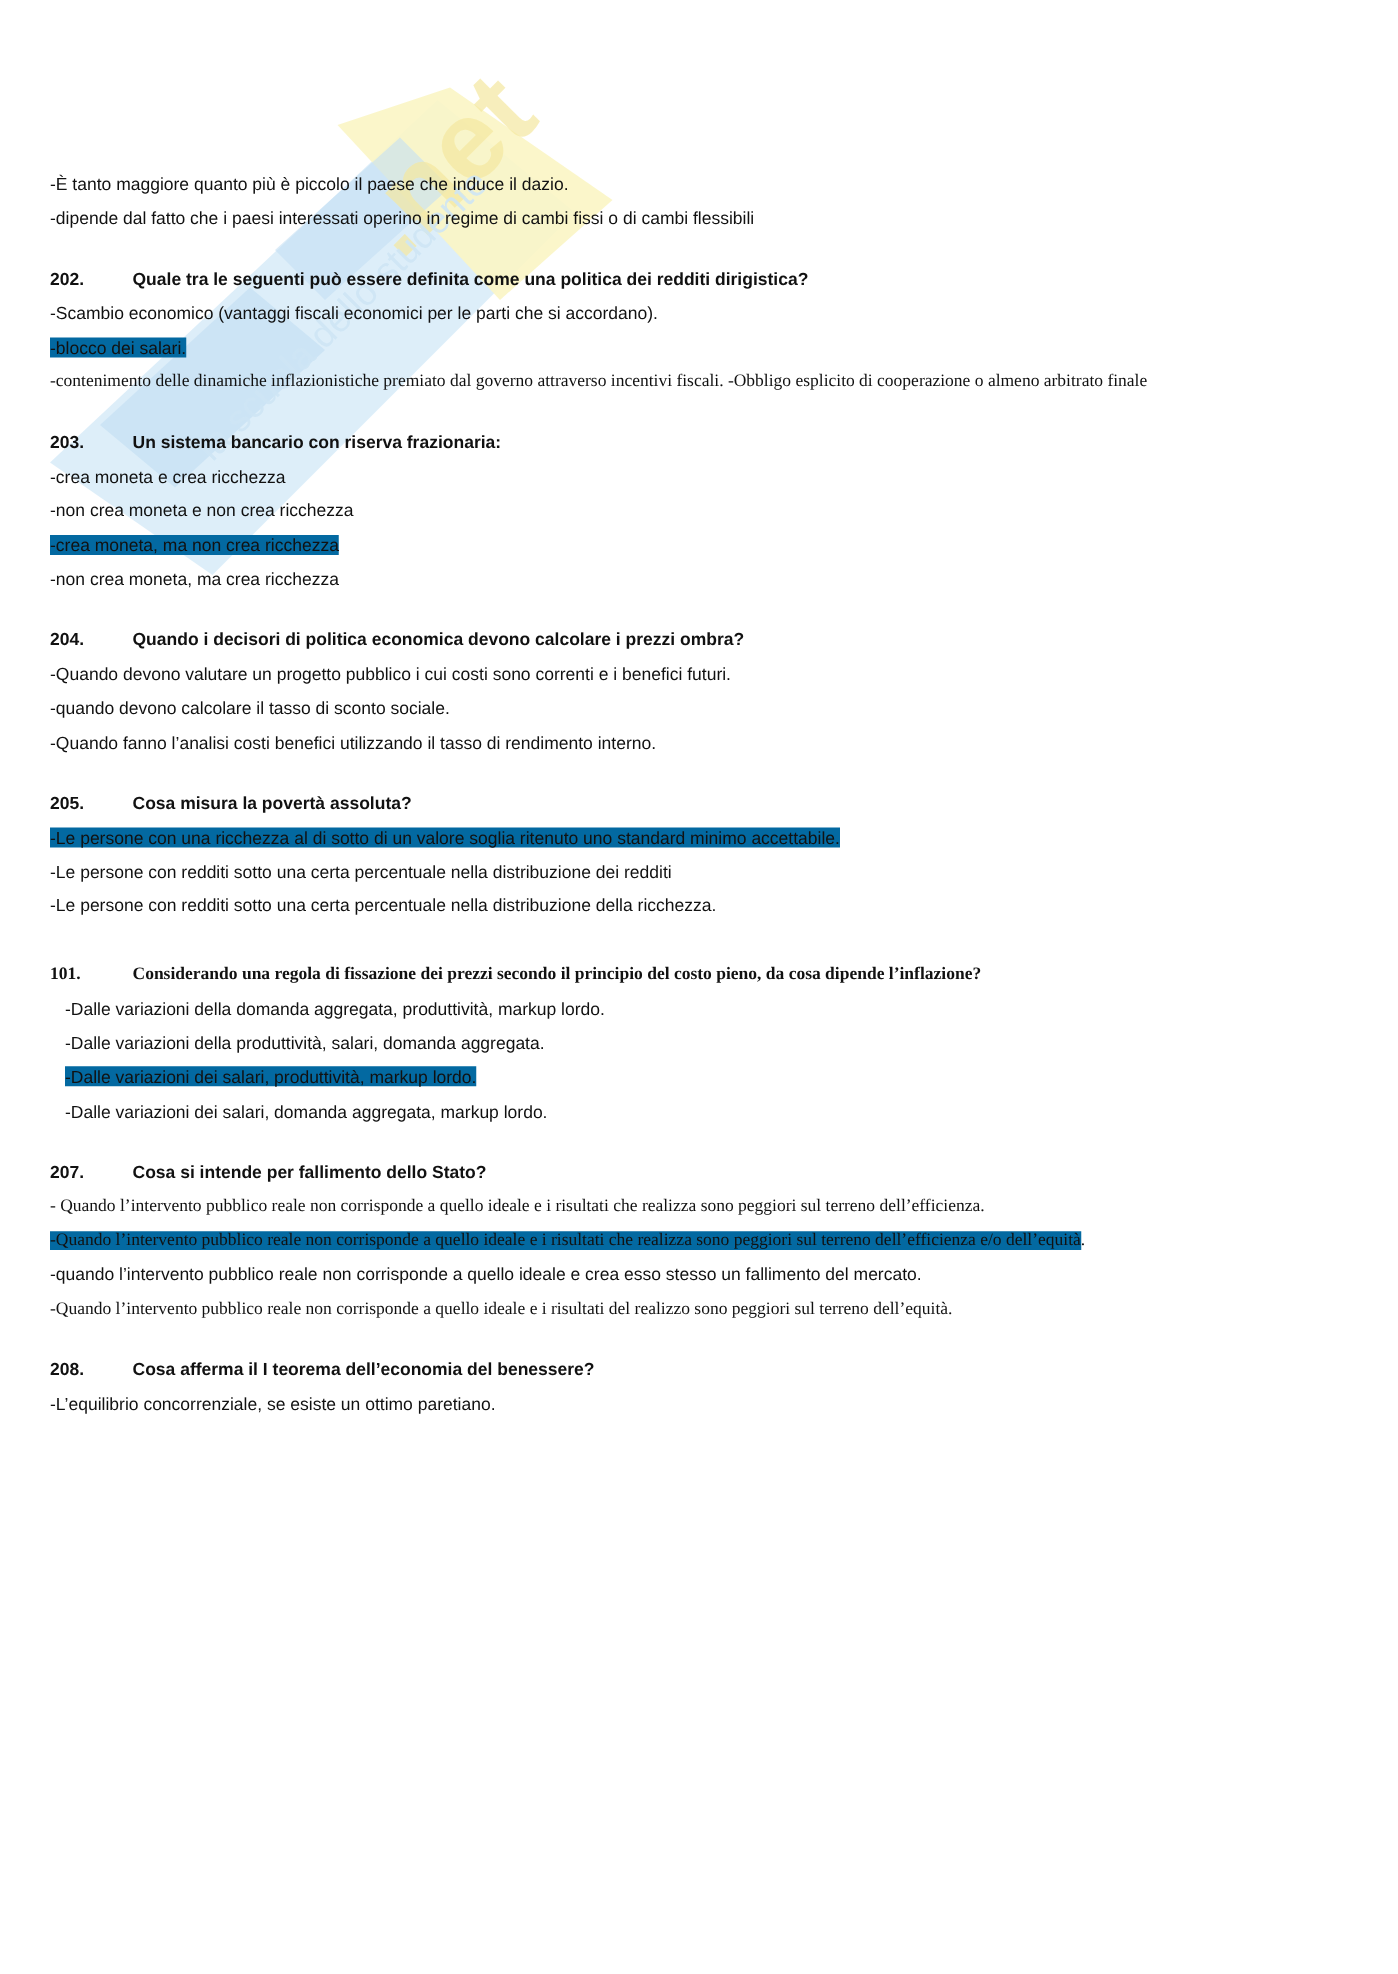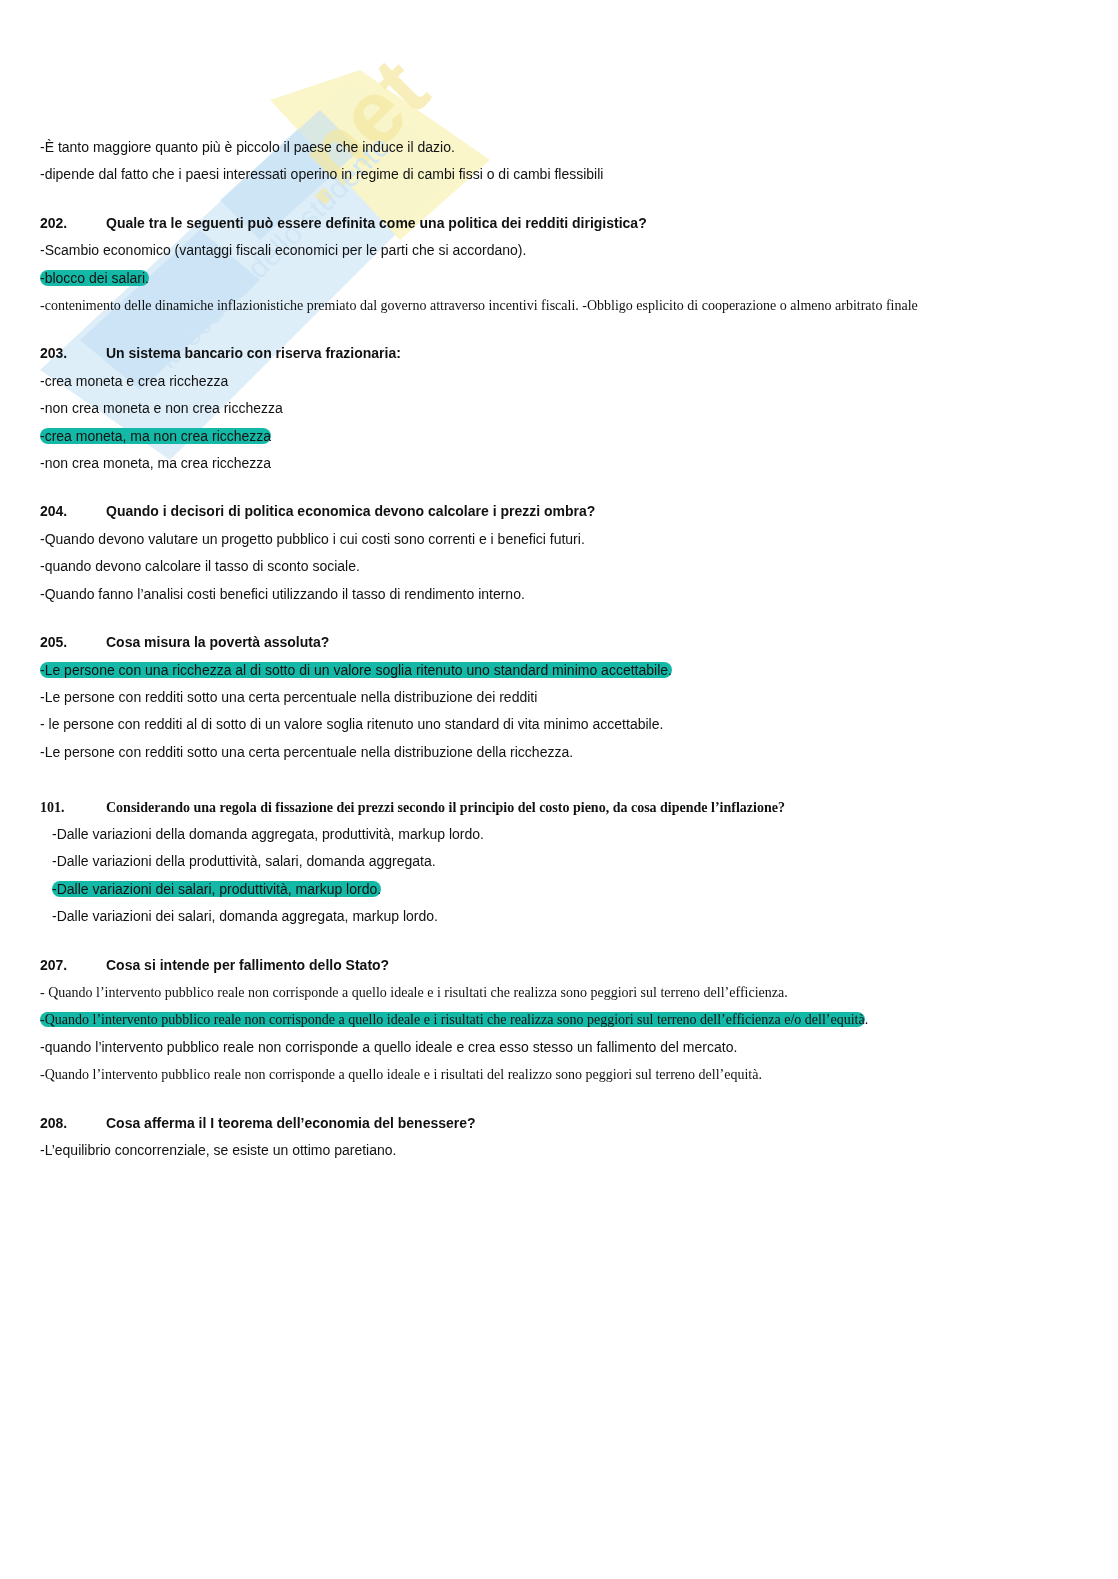--- a/index.html
+++ b/index.html
@@ -13,21 +13,21 @@
       pointer-events: none; z-index: 0;
     }
     .page {
       position: absolute; left: 40px; top: 134px; width: 1040px; z-index: 1;
       font-size: 14px; line-height: 27.4px;
     }
     .line { white-space: nowrap; }
     .wrap { white-space: normal; font-family: Liberation Serif, serif; }
     .q-title { font-weight: bold; margin-top: 21px; }
     .q-title .num { display: inline-block; width: 66px; }
-    .hl { background: #14b8a6; border-radius: 10px; }
+    .hl { background: #0369a1; }
     .indent { padding-left: 12px; }
   </style>
 </head>
 <body>
 
 <svg class="watermark" viewBox="0 0 500 420">
   <polygon points="20,330 330,40 440,130 150,420" fill="#d7ebf8" opacity="0.85"></polygon>
   <polygon points="250,60 340,30 470,120 380,200" fill="#fbf5c4" opacity="0.9"></polygon>
   <polygon points="60,300 180,190 240,240 120,350" fill="#c4e0f3" opacity="0.7"></polygon>
   <polygon points="200,160 300,70 340,110 240,200" fill="#c4e0f3" opacity="0.6"></polygon>
@@ -69,21 +69,20 @@
     <div class="line"><span>-quando devono calcolare il tasso di sconto sociale.</span></div>
     <div class="line"><span>-Quando fanno l’analisi costi benefici utilizzando il tasso di rendimento interno.</span></div>
   </div>
 
   <div>
     <div class="q-title">
       <span class="num">205.</span><span>Cosa misura la povertà assoluta?</span>
     </div>
     <div class="line"><span class="hl">-Le persone con una ricchezza al di sotto di un valore soglia ritenuto uno standard minimo accettabile.</span></div>
     <div class="line"><span>-Le persone con redditi sotto una certa percentuale nella distribuzione dei redditi</span></div>
-    <div class="line"><span>- le persone con redditi al di sotto di un valore soglia ritenuto uno standard di vita minimo accettabile.</span></div>
     <div class="line"><span>-Le persone con redditi sotto una certa percentuale nella distribuzione della ricchezza.</span></div>
   </div>
 
   <div style="margin-top:27.4px;">
     <div class="q-title wrap">
       <span class="num">101.</span><span>Considerando una regola di fissazione dei prezzi secondo il principio del costo pieno, da cosa dipende l’inflazione?</span>
     </div>
     <div class="line indent"><span>-Dalle variazioni della domanda aggregata, produttività, markup lordo.</span></div>
     <div class="line indent"><span>-Dalle variazioni della produttività, salari, domanda aggregata.</span></div>
     <div class="line indent"><span class="hl">-Dalle variazioni dei salari, produttività, markup lordo.</span></div>

